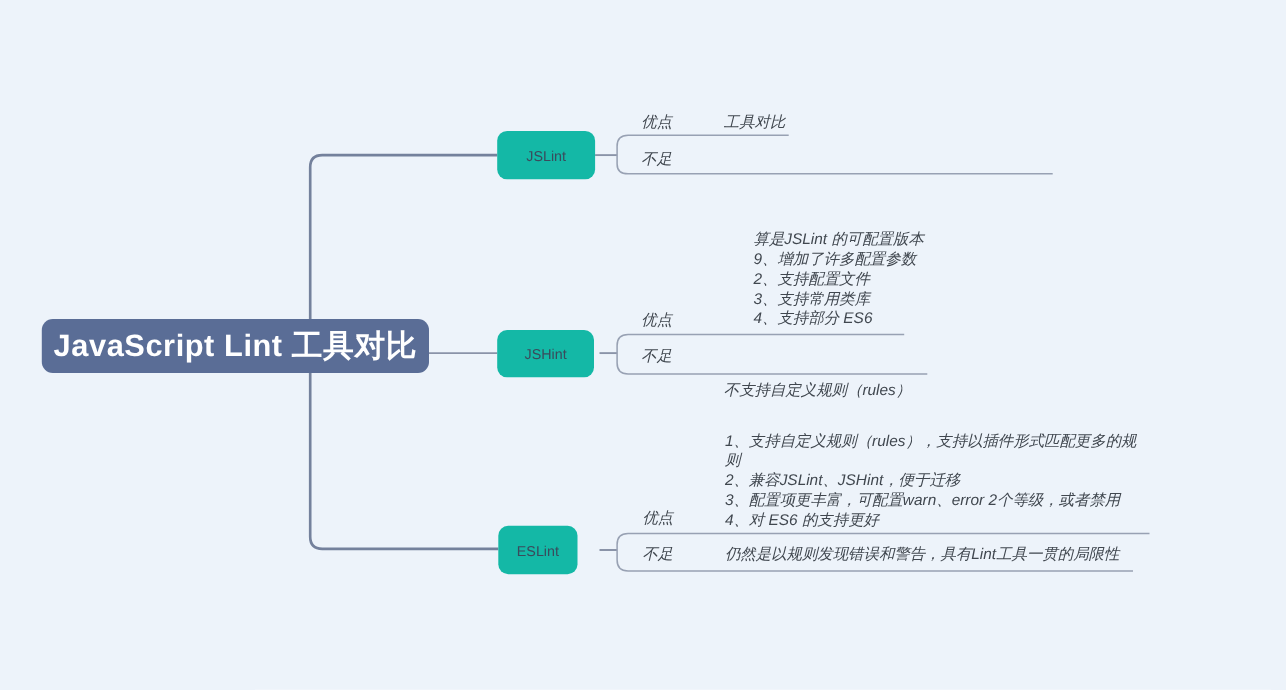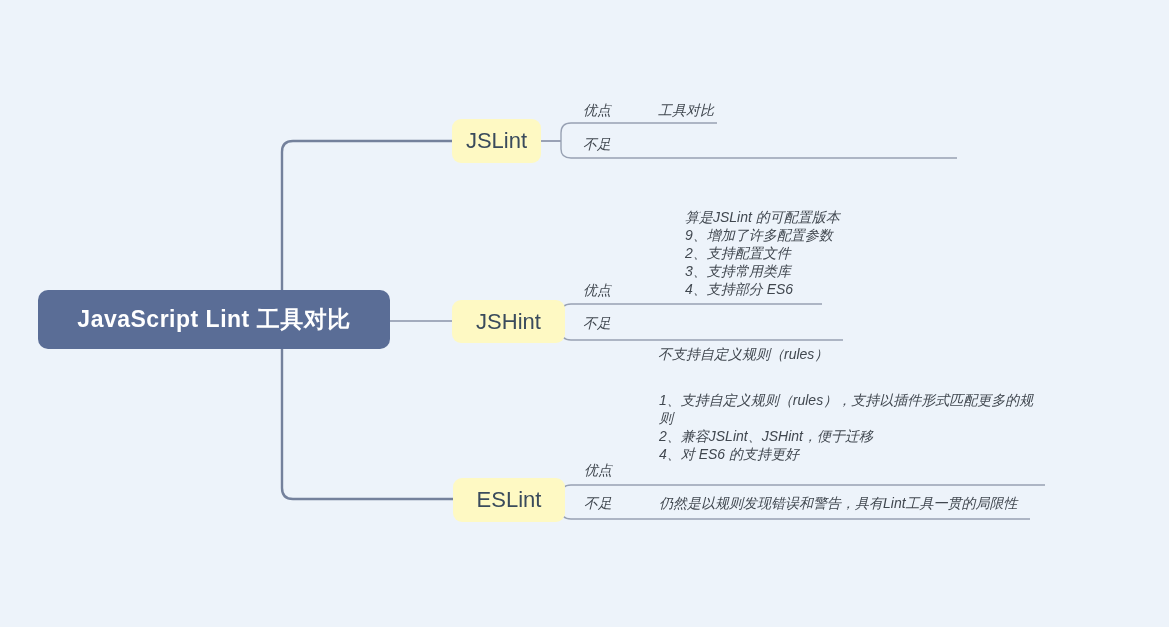--- a/index.html
+++ b/index.html
@@ -7,30 +7,30 @@
     position:relative; width:1169px; height:627px;
     background:#EDF3FA; overflow:hidden;
     font-family:"Liberation Sans", sans-serif;
   }
   svg.wires { position:absolute; left:0; top:0; width:1169px; height:627px; }
   .node {
     position:absolute; display:flex; align-items:center; justify-content:center;
     box-sizing:border-box;
   }
   .root-node {
-    left:38px; top:290px; width:352px; height:59px;
-    background:#5A6D96; color:#FFFFFF; font-weight:bold; font-size:23px;
+    left:38px; top:290px; width:352px; height:49px;
+    background:#5A6D96; color:#FFFFFF; font-weight:bold; font-size:28px;
     border-radius:10px; letter-spacing:0.5px;
   }
   .topic-node {
-    background:#fef9c3; color:#3A4B5C; font-size:22px; border-radius:9px;
+    background:#14b8a6; color:#3A4B5C; font-size:13px; border-radius:9px;
   }
   #node-jslint { left:452px; top:119px; width:89px; height:44px; }
-  #node-jshint { left:452px; top:300px; width:113px; height:43px; }
-  #node-eslint { left:453px; top:478px; width:112px; height:44px; }
+  #node-jshint { left:452px; top:300px; width:88px; height:43px; }
+  #node-eslint { left:453px; top:478px; width:72px; height:44px; }
   .t {
     position:absolute; font-size:14px; color:#40474F;
     line-height:18px; white-space:nowrap;font-style:italic;
   }
   .lines div { line-height:18px; white-space:nowrap; }
 </style>
 </head>
 <body>
 
 <div class="canvas">
@@ -71,18 +71,19 @@
     <div>4、支持部分 ES6</div>
   </div>
   <div class="t" style="left:583px; top:314px;">不足</div>
   <div class="t" style="left:658px; top:314px;margin-top:31px;">不支持自定义规则（rules）</div>
 
   <div class="t" style="left:584px; top:461px;">优点</div>
   <div class="t lines" style="left:659px; top:391px;">
     <div>1、支持自定义规则（rules），支持以插件形式匹配更多的规</div>
     <div>则</div>
     <div>2、兼容JSLint、JSHint，便于迁移</div>
+    <div>3、配置项更丰富，可配置warn、error 2个等级，或者禁用</div>
     <div>4、对 ES6 的支持更好</div>
   </div>
   <div class="t" style="left:584px; top:494px;">不足</div>
   <div class="t" style="left:659px; top:494px;">仍然是以规则发现错误和警告，具有Lint工具一贯的局限性</div>
 
 </div>
 
 </body></html>

